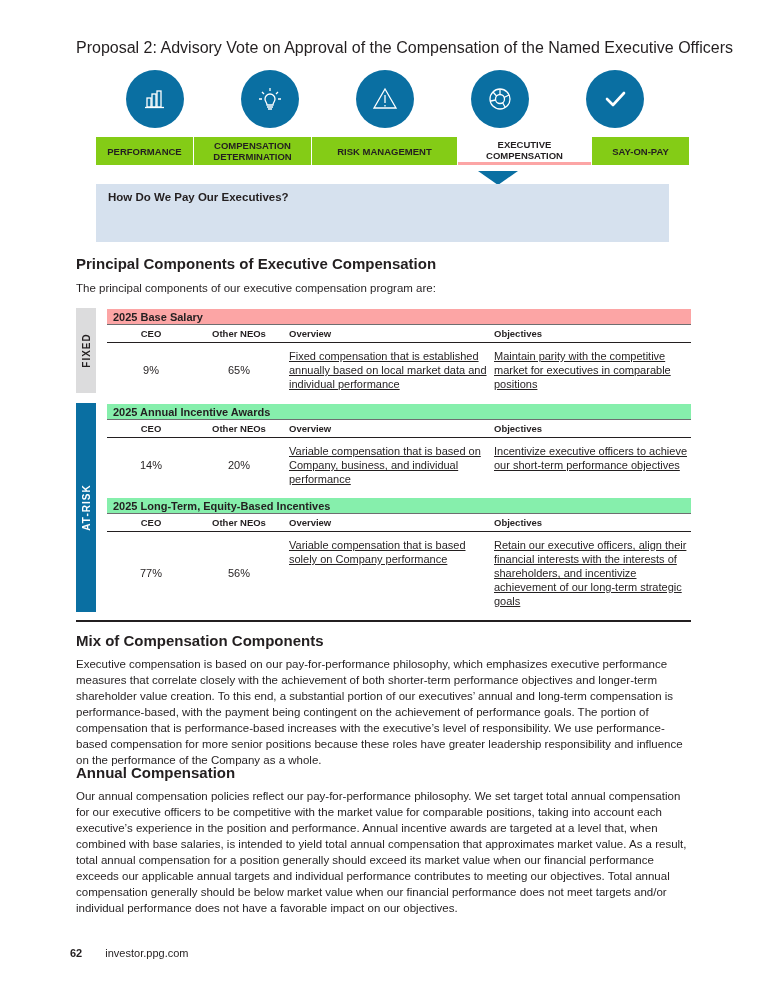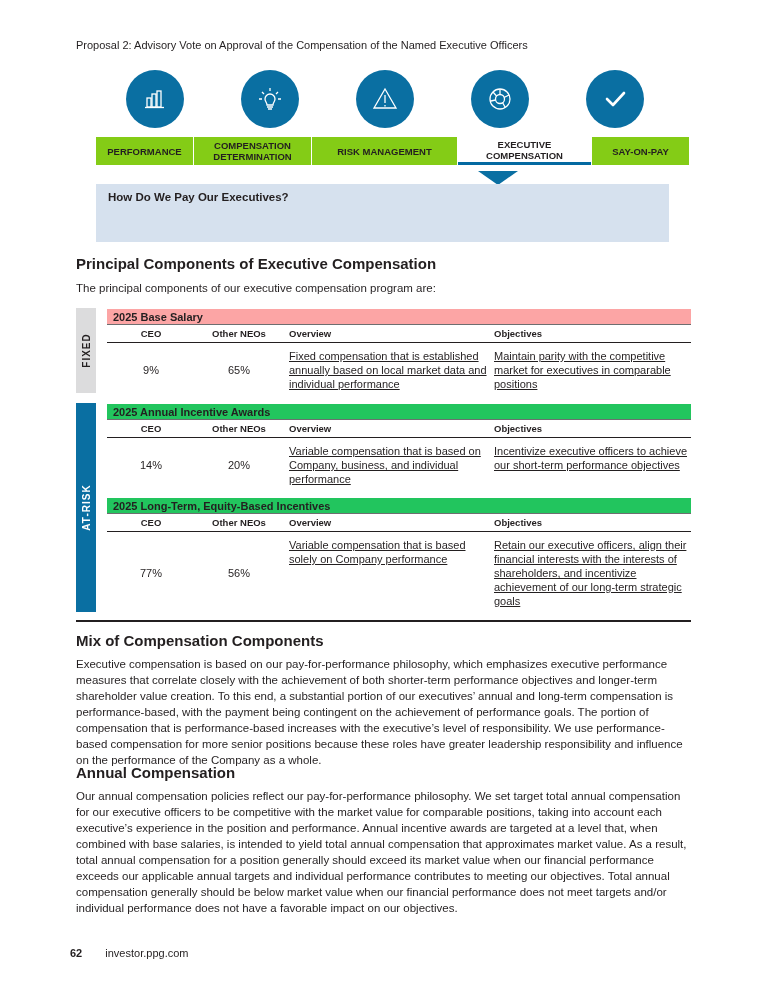--- a/index.html
+++ b/index.html
@@ -1,48 +1,48 @@
 <!DOCTYPE html>
 <html><head>
 <meta charset="utf-8">
 <style>
   * { box-sizing: border-box; margin: 0; padding: 0; }
   html, body { width: 768px; height: 1000px; background: #ffffff; }
   body { font-family: "Liberation Sans", sans-serif; color: #231f20; position: relative; overflow: hidden; }
 
-  .running-head { position: absolute; left: 76px; top: 39px; font-size: 11px; color: #231f20; }
+  .running-head { position: absolute; left: 76px; top: 39px; font-size: 16px; color: #231f20; }
 
   
   .nav-icons { position: absolute; top: 70px; left: 96px; width: 596px; height: 58px; }
   .nav-circle { position: absolute; top: 0; width: 58px; height: 58px; border-radius: 50%; background: #0a6fa2; display: flex; align-items: center; justify-content: center; }
   .nav-circle svg { width: 34px; height: 34px; }
 
   .nav-bar { position: absolute; top: 137px; left: 96px; width: 593px; height: 28px; display: flex; }
   .nav-tab { flex: 1; background: #84cc16; display: flex; align-items: center; justify-content: center; text-align: center; font-size: 9.5px; font-weight: bold; line-height: 11px; color: #231f20; margin-right: 1px; }
-  .nav-tab.active { background: #ffffff; border-bottom: 3px solid #0369a1; }
+  .nav-tab.active { background: #ffffff; border-bottom: 3px solid #fca5a5; }
   .nav-tab:last-child { margin-right: 0; }
   .nav-pointer { position: absolute; top: 171px; left: 478px; width: 0; height: 0; border-left: 20px solid transparent; border-right: 20px solid transparent; border-top: 14px solid #0a6fa2; }
 
   .callout { position: absolute; left: 96px; top: 184px; width: 573px; height: 58px; background: #d6e1ee; padding: 7px 12px; }
   .callout-title { font-size: 11.5px; font-weight: bold; margin-bottom: 6px; }
   .callout-text { font-size: 11.5px; line-height: 15px; }
 
   h2 { position: absolute; left: 76px; font-size: 15px; font-weight: bold; color: #231f20; }
   .para { position: absolute; left: 76px; width: 620px; font-size: 11.5px; line-height: 16px; color: #231f20; }
 
   
   .side-label { position: absolute; left: 76px; width: 20px; display: flex; align-items: center; justify-content: center; }
   .side-label span { transform: rotate(-90deg); white-space: nowrap; font-size: 10px; font-weight: bold; letter-spacing: 1px; }
   .side-fixed { top: 308px; height: 85px; background: #dcdcdd; color: #231f20; }
   .side-risk { top: 403px; height: 209px; background: #0a6fa2; color: #ffffff; }
 
   .comp-block { position: absolute; left: 107px; width: 584px; }
   .comp-title { height: 16px; font-size: 11px; font-weight: bold; padding-left: 6px; line-height: 16px; border-bottom: 1px solid #6d6e70; }
   .comp-title.grey { background: #fca5a5; }
-  .comp-title.blue { background: #22c55e; }
+  .comp-title.blue { background: #86efac; }
   .comp-head { display: flex; height: 18px; font-size: 9.5px; font-weight: bold; border-bottom: 1.5px solid #231f20; align-items: center; }
   .comp-row { display: flex; font-size: 11px; line-height: 14px; }
   .col-ceo { width: 88px; text-align: center; }
   .col-neo { width: 88px; text-align: center; }
   .col-over { width: 205px; padding-left: 6px; }
   .col-obj { width: 203px; padding-left: 6px; }
   .comp-row .col-ceo, .comp-row .col-neo { display: flex; align-items: center; justify-content: center; }
   .comp-row .col-over, .comp-row .col-obj { padding-top: 6px; padding-bottom: 6px; text-decoration: underline; }
 
   .table-rule { position: absolute; left: 76px; top: 620px; width: 615px; height: 2px; background: #231f20; }

